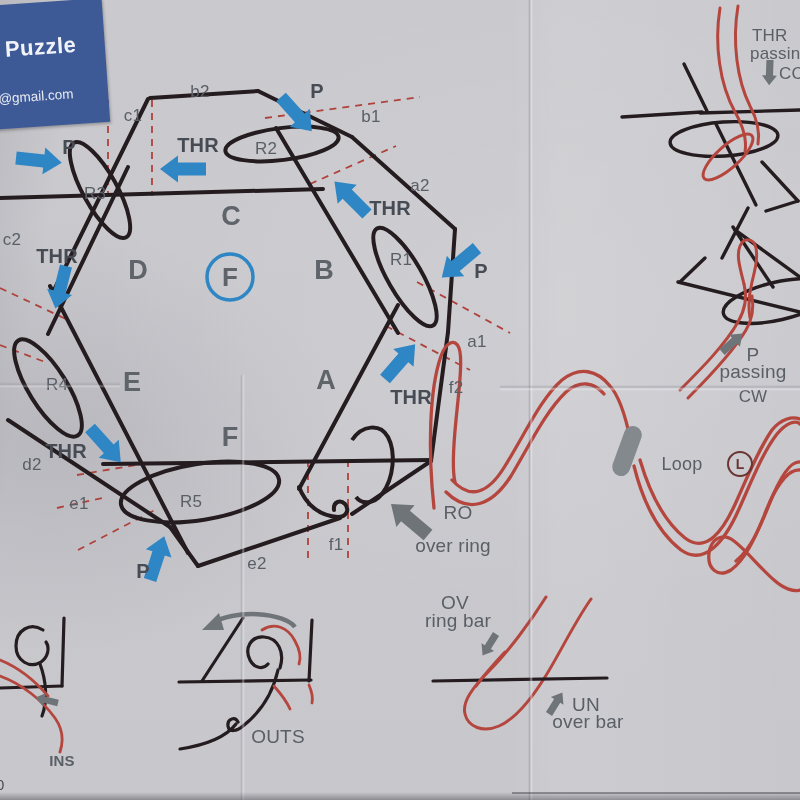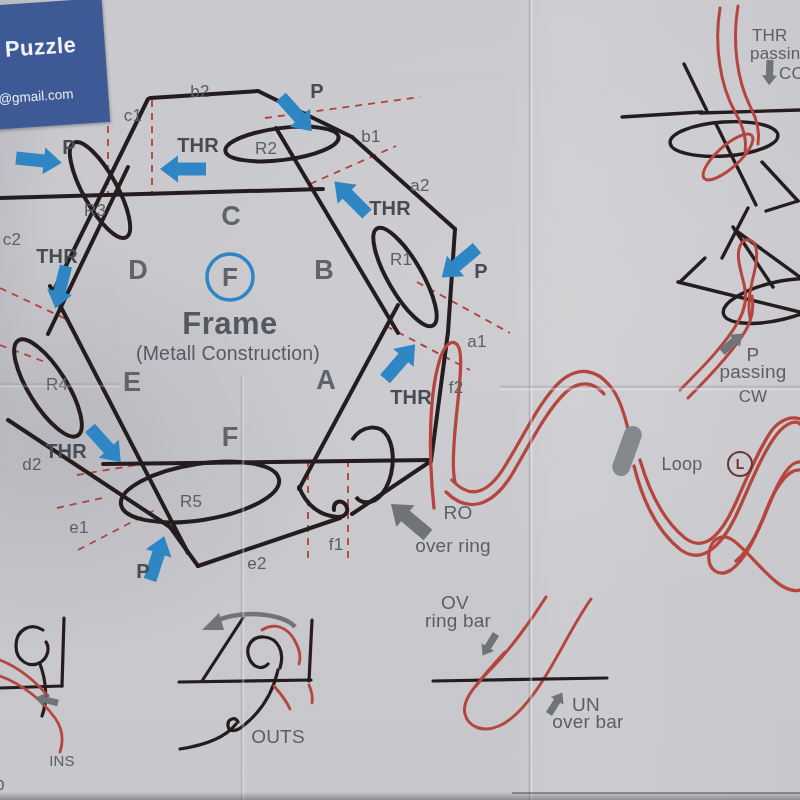--- a/index.html
+++ b/index.html
@@ -32,21 +32,21 @@
     transform:rotate(-4deg);box-shadow:1px 2px 3px rgba(0,0,0,0.25);}
   .brand-title{position:absolute;left:20px;top:32px;color:#f2f3f8;font-weight:bold;font-size:22px;letter-spacing:0.5px;}
   .brand-email{position:absolute;left:10px;top:86px;color:#e9ebf3;font-size:13.5px;}
   
   .lb{position:absolute;transform:translate(-50%,-50%);font-size:17px;color:#5a5f66;white-space:nowrap;letter-spacing:0.2px;}
   .lb.bold{font-weight:bold;font-size:20px;color:#474c54;}
   .lb.letter{font-weight:bold;font-size:27px;color:#5f636a;}
   .lb.title{font-weight:bold;font-size:31px;color:#54595f;letter-spacing:0.5px;}
   .lb.sub{font-size:19.5px;color:#555a61;}
   .lb.legend{font-size:19px;}
-  .lb.small{font-size:15px;font-weight:normal;}
+  .lb.small{font-size:15px;font-weight:bold;}
   .lb.anchored{transform:none;}
   .circle-mark{position:absolute;transform:translate(-50%,-50%);width:22px;height:22px;border:2.5px solid #6b3531;
     border-radius:50%;color:#6b3531;font-weight:bold;font-size:14px;text-align:center;line-height:22px;}
   .footer-mark{position:absolute;left:-4px;top:776px;font-size:15px;color:#4c4c52;}
 </style>
 </head>
 <body>
 
 <div class="stage">
 
@@ -203,32 +203,32 @@
     </g>
   </svg>
 
   <div class="brand">
     <div class="brand-title">Puzzle</div>
     <div class="brand-email">@gmail.com</div>
   </div>
 
   <span class="lb" style="left:200px;top:92px">b2</span>
   <span class="lb" style="left:133px;top:116px">c1</span>
-  <span class="lb" style="left:371px;top:137px">b1</span>
+  <span class="lb" style="left:371px;top:117px">b1</span>
   <span class="lb" style="left:420px;top:186px">a2</span>
   <span class="lb" style="left:12px;top:240px">c2</span>
   <span class="lb" style="left:477px;top:342px">a1</span>
   <span class="lb" style="left:456px;top:388px">f2</span>
   <span class="lb" style="left:32px;top:465px">d2</span>
-  <span class="lb" style="left:79px;top:528px">e1</span>
+  <span class="lb" style="left:79px;top:504px">e1</span>
   <span class="lb" style="left:257px;top:564px">e2</span>
   <span class="lb" style="left:336px;top:545px">f1</span>
 
   <span class="lb" style="left:266px;top:149px">R2</span>
-  <span class="lb" style="left:95px;top:211px">R3</span>
+  <span class="lb" style="left:95px;top:194px">R3</span>
   <span class="lb" style="left:401px;top:260px">R1</span>
   <span class="lb" style="left:57px;top:385px">R4</span>
   <span class="lb" style="left:191px;top:502px">R5</span>
 
   <span class="lb bold" style="left:317px;top:91px">P</span>
   <span class="lb bold" style="left:198px;top:145px">THR</span>
   <span class="lb bold" style="left:69px;top:147px">P</span>
   <span class="lb bold" style="left:390px;top:208px">THR</span>
   <span class="lb bold" style="left:481px;top:271px">P</span>
   <span class="lb bold" style="left:57px;top:256px">THR</span>
@@ -236,22 +236,20 @@
   <span class="lb bold" style="left:66px;top:451px">THR</span>
   <span class="lb bold" style="left:143px;top:571px">P</span>
 
   <span class="lb letter" style="left:231px;top:216px">C</span>
   <span class="lb letter" style="left:138px;top:270px">D</span>
   <span class="lb letter" style="left:324px;top:270px">B</span>
   <span class="lb letter" style="left:132px;top:382px">E</span>
   <span class="lb letter" style="left:326px;top:380px">A</span>
   <span class="lb letter" style="left:230px;top:437px">F</span>
   <span class="lb letter" style="left:230px;top:277px;font-size:26px">F</span>
-  <span class="lb title" style="left:230px;top:324px">Frame</span>
-  <span class="lb sub" style="left:228px;top:353px">(Metall Construction)</span>
 
   <span class="lb legend" style="left:458px;top:513px">RO</span>
   <span class="lb legend" style="left:453px;top:546px">over ring</span>
 
   <span class="lb anchored" style="left:752px;top:26px">THR</span>
   <span class="lb anchored" style="left:750px;top:44px">passing</span>
   <span class="lb anchored" style="left:779px;top:64px">CCW</span>
 
   <span class="lb legend" style="left:753px;top:355px">P</span>
   <span class="lb legend" style="left:753px;top:372px">passing</span>

